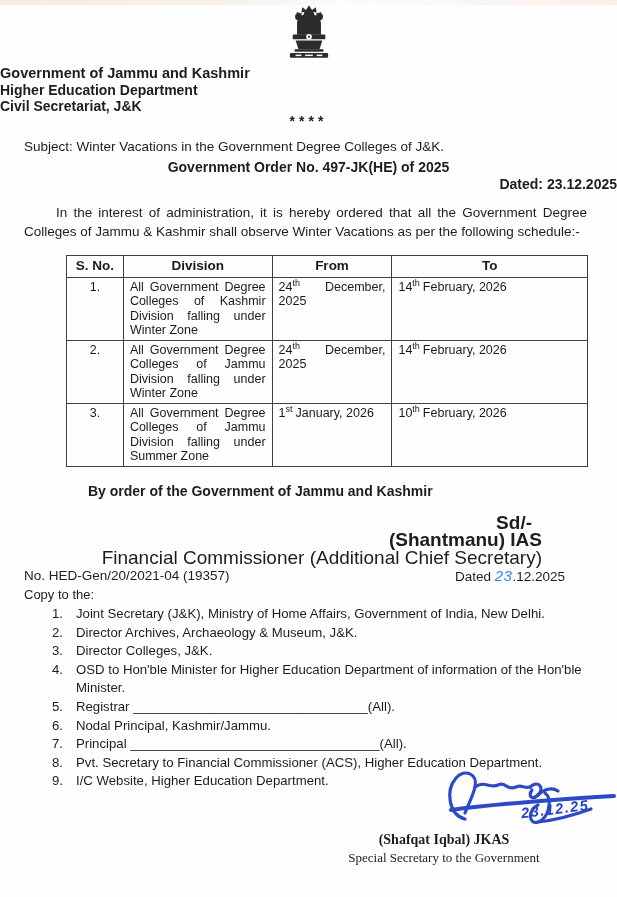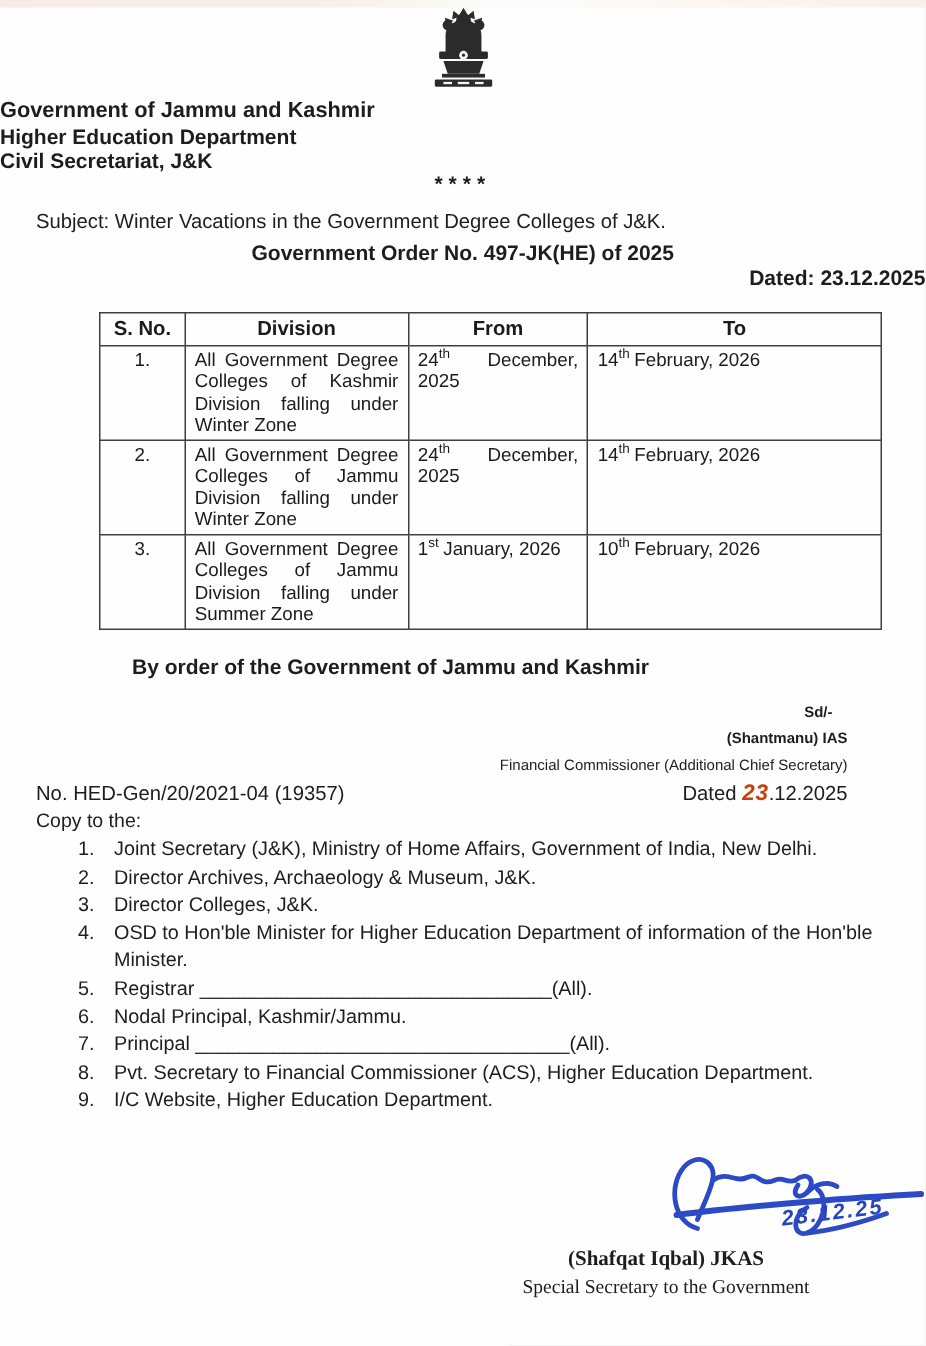--- a/index.html
+++ b/index.html
@@ -45,25 +45,25 @@
     vertical-align:top;
   }
   table.sched th { font-size:13.5px; font-weight:bold; text-align:center; padding:3px 4px; }
   col.c-sno { width:57px; } col.c-div { width:149px; } col.c-from { width:120px; } col.c-to { width:196px; }
   td.sno { text-align:center; }
   td.division { text-align:justify; }
   .jrow { display:flex; justify-content:space-between; }
   sup { font-size:9px; line-height:0; }
   .dsp { margin-left:3px;margin-top:33px; }
   .by-order { margin:16px 0 0 88px; font-weight:bold; font-size:14px; line-height:17px; }
-  .sd-block { margin-top:14px; text-align:right; padding-right:52px; font-size:10px; line-height:17.5px; }
+  .sd-block { margin-top:14px; text-align:right; padding-right:75px; font-size:19px; line-height:17.5px; }
   .sd-line { font-weight:bold; padding-right:10px; }
   .sig-name { font-weight:bold; }
   .ref-row { display:flex; justify-content:space-between; margin:1px 52px 0 24px; font-size:13.5px; line-height:17px; }
-  .ink { color:#c2410c; font-weight:bold; font-style:italic; font-size:15px; letter-spacing:.5px; }
+  .ink { color:#3b82f6; font-weight:normal; font-style:italic; font-size:15px; letter-spacing:.5px; }
   .copy-label { margin:1px 0 0 24px; font-size:13px; line-height:17px; }
   .copy-list { margin:2px 28px 0 52px; font-size:13.2px; }
   .copy-item { display:flex; line-height:18.6px; }
   .copy-item .num { width:24px; flex:none; }
   .copy-item .txt { flex:1; }
   .sig-scribble { position:absolute; left:425px; top:763px; }
   .sig-hand-date {
     position:absolute; left:521px; top:801px;
     color:#2743c0; font-weight:bold; font-style:italic;
     font-size:14.5px; letter-spacing:1.5px;
@@ -107,20 +107,21 @@
   <div class="hline h1">Government of Jammu and Kashmir</div>
   <div class="hline h2">Higher Education Department</div>
   <div class="hline h3">Civil Secretariat, J&amp;K</div>
   <div class="stars">****</div>
 
   <div class="subject">Subject: Winter Vacations in the Government Degree Colleges of J&amp;K.</div>
 
   <div class="order-head">Government Order No. 497-JK(HE) of 2025</div>
   <div class="order-date">Dated: 23.12.2025</div>
 
+  <div class="para">In the interest of administration, it is hereby ordered that all the Government Degree Colleges of Jammu &amp; Kashmir shall observe Winter Vacations as per the following schedule:-</div>
 
   <table class="sched">
     <colgroup>
         <col class="c-sno">
         <col class="c-div">
         <col class="c-from">
         <col class="c-to">
       </colgroup>
     <tbody>
         <tr>

